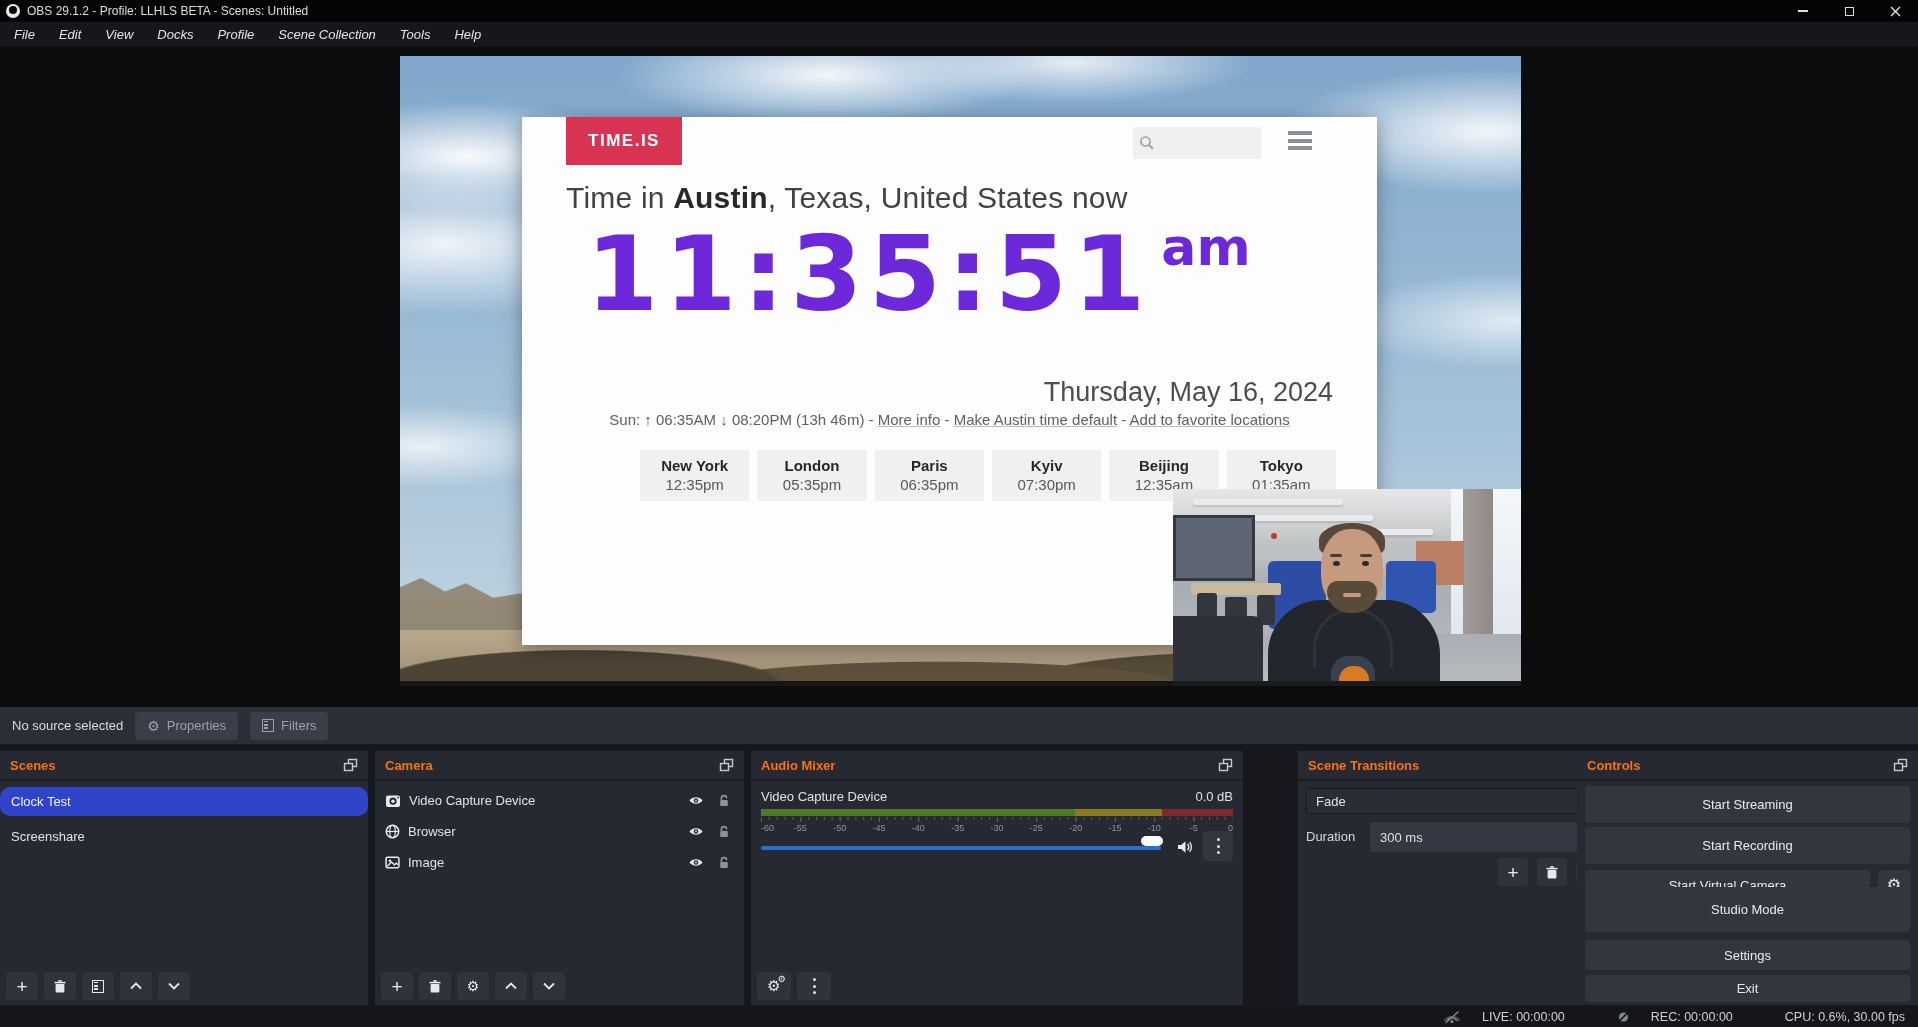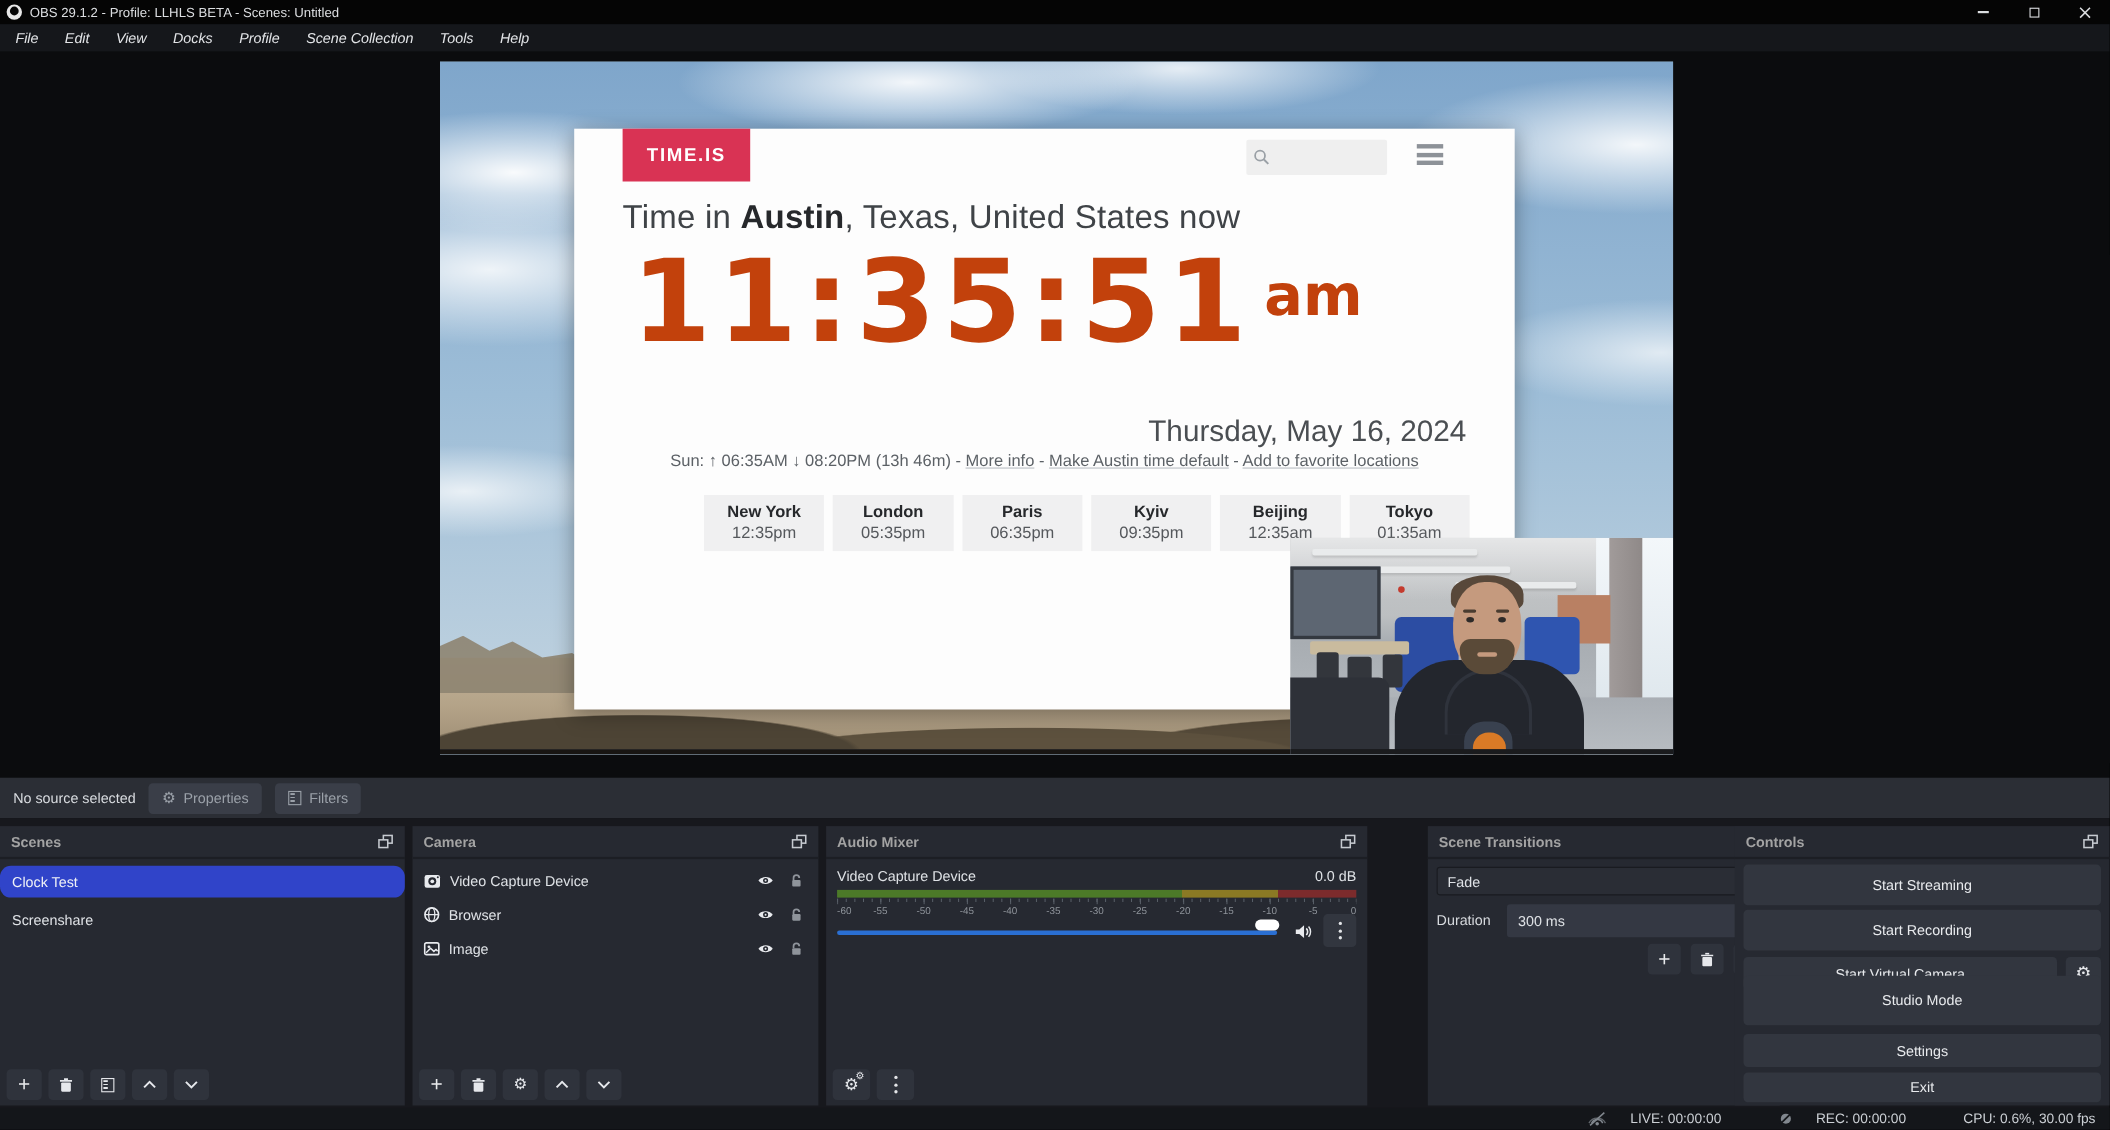--- a/index.html
+++ b/index.html
@@ -43,21 +43,21 @@
 
   
   .page { position:absolute; left:122px; top:61px; width:855px; height:528px; background:#fdfdfd; box-shadow:0 4px 18px rgba(0,0,0,.35); }
   .tlogo { position:absolute; left:44px; top:0; width:116px; height:48px; background:#d93354; color:#fff; font-weight:bold; font-size:17px; letter-spacing:1.5px; display:flex; align-items:center; justify-content:center; }
   .searchwrap { position:absolute; left:611px; top:10px; width:128px; height:32px; background:#efefef; border-radius:2px; display:flex; align-items:center; padding-left:6px; }
   .searchwrap input { border:none; outline:none; background:transparent; width:96px; font-size:13px; color:#444; }
   .burger { position:absolute; left:766px; top:14px; width:24px; height:19px; display:flex; flex-direction:column; justify-content:space-between; }
   .burger i { display:block; height:4px; background:#8d9298; }
   .pheading { position:absolute; left:44px; top:64px; font-size:30px; color:#3f4347; letter-spacing:.2px; }
   .pheading b { color:#26282b; }
-  .clockrow { position:absolute; left:52px; top:100px; display:flex; align-items:center; font-family:"DejaVu Sans", sans-serif; color:#c2410c; }
+  .clockrow { position:absolute; left:64px; top:100px; display:flex; align-items:flex-start; font-family:"DejaVu Sans", sans-serif; color:#6d28d9; }
   .clock { font-size:104px; font-weight:bold; letter-spacing:6px; line-height:1.1; }
   .ampm { font-size:52px; font-weight:bold; margin-left:10px; padding-bottom:10px; }
   .pdate { position:absolute; right:44px; top:260px; font-size:27px; color:#4a4e52; }
   .sunline { position:absolute; left:30px; right:30px; top:294px; font-size:15px; color:#5c6166; text-align:center; }
   .sunline a { color:#5c6166; text-decoration:underline; text-decoration-color:#b9bec3; }
   .cities { position:absolute; left:118px; top:333px; width:696px; display:flex; gap:8px; }
   .city { flex:1; background:#f0f0f1; text-align:center; padding:7px 0 8px; }
   .cityname { font-size:15px; font-weight:bold; color:#26282b; }
   .citytime { font-size:15px; color:#55585c; margin-top:2px; }
 
@@ -95,21 +95,21 @@
   .sbtn { height:28px; padding:0 12px; margin-left:12px; background:#3a3e48; border-radius:4px; color:#9ba1a9; font-size:13px; display:flex; align-items:center; gap:7px; }
   .sbtn:first-of-type { margin-left:62px; }
   .gearglyph { font-family:"DejaVu Sans", sans-serif; font-size:14px; line-height:1; }
   .ficon { width:12px; height:13px; border:1.5px solid currentColor; position:relative; }
   .ficon::before { content:""; position:absolute; left:1px; top:1px; bottom:1px; width:4px;
       background:repeating-linear-gradient(180deg, currentColor 0 1.5px, transparent 1.5px 3.2px); }
 
   
   .bottomarea { position:absolute; left:0; top:744px; width:100%; height:283px; background:#17181d; }
   .panel { position:absolute; top:751px; height:254px; background:#262931; }
-  .panel-h { height:30px; display:flex; align-items:center; padding:0 10px; font-size:13px; font-weight:bold; color:#a3a3a3; border-bottom:2px solid #1c1e24; }
+  .panel-h { height:30px; display:flex; align-items:center; padding:0 10px; font-size:13px; font-weight:bold; color:#f97316; border-bottom:2px solid #1c1e24; }
   .popout { margin-left:auto; }
   .rows { position:relative; }
   .scene-row { position:absolute; left:0; width:100%; height:29px; display:flex; align-items:center; padding:0 11px; font-size:13px; color:#dfe2e6;border-radius:10px; }
   .scene-row.sel { background:#3044c9; color:#f0f2f6; }
   .src-row { position:absolute; left:0; width:100%; height:29px; display:flex; align-items:center; padding:0 10px; font-size:13px; color:#dfe2e6; }
   .src-row .lbl { margin-left:8px; }
   .src-icons { margin-left:auto; display:flex; align-items:center; gap:14px; padding-right:4px; }
   .ptool { position:absolute; left:6px; bottom:5px; display:flex; gap:6px; }
   .tbtn { width:32px; height:28px; background:#2f333c; border-radius:4px; display:flex; align-items:center; justify-content:center; color:#e6e8ec; }
   .plus { font-size:19px; color:#e8eaec; line-height:1; }
@@ -226,21 +226,21 @@
           <div class="city">
               <div class="cityname">London</div>
               <div class="citytime">05:35pm</div>
             </div>
           <div class="city">
               <div class="cityname">Paris</div>
               <div class="citytime">06:35pm</div>
             </div>
           <div class="city">
               <div class="cityname">Kyiv</div>
-              <div class="citytime">09:35pm</div>
+              <div class="citytime">07:30pm</div>
             </div>
           <div class="city">
               <div class="cityname">Beijing</div>
               <div class="citytime">12:35am</div>
             </div>
           <div class="city">
               <div class="cityname">Tokyo</div>
               <div class="citytime">01:35am</div>
             </div>
         </div>

